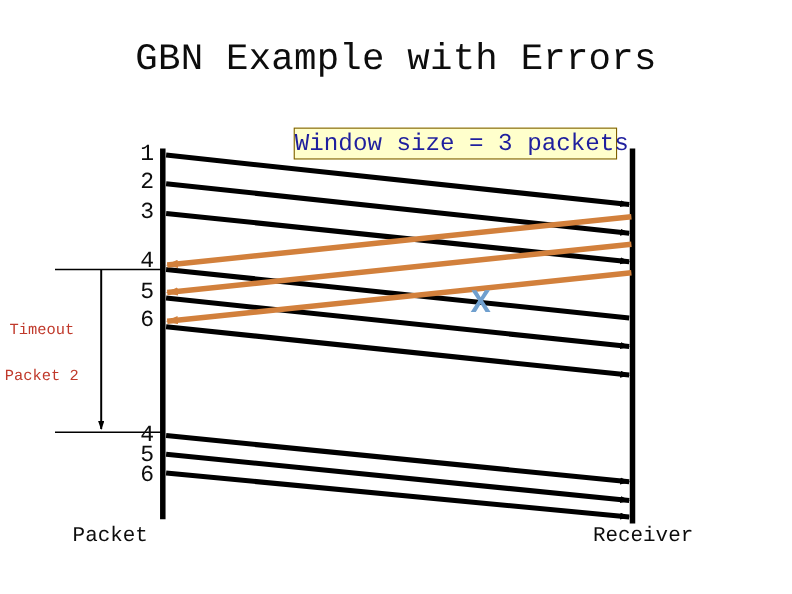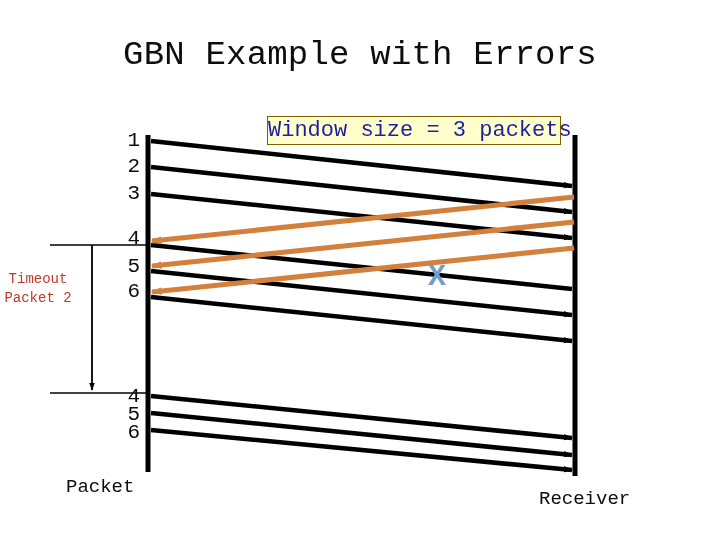--- a/index.html
+++ b/index.html
@@ -60,29 +60,29 @@
   #timeout-label {
     position: absolute;
     left: 0px;
     top: 270px;
     width: 76px;
     text-align: center;
     font-size: 14px;
     color: #c0392b;
     line-height: 19px;
   }
-  #timeout-label .tl-line { display: block; white-space: nowrap; }
+  #timeout-label .tl-line { display: block; white-space: nowrap; margin-top: 22px; }
   .endpoint-label {
     position: absolute;
     font-size: 19px;
     color: #0d0d0d;
     white-space: nowrap;
   }
   #sender-label { left: 66px; top: 476px; }
-  #receiver-label { left: 539px; top: 488px; }
+  #receiver-label { left: 539px; top: 476px; }
   #loss-x {
     position: absolute;
     left: 428px;
     top: 262px;
     font-size: 30px;
     font-weight: bold;
     color: #6f9fce;
     line-height: 30px;
   }
 </style>

